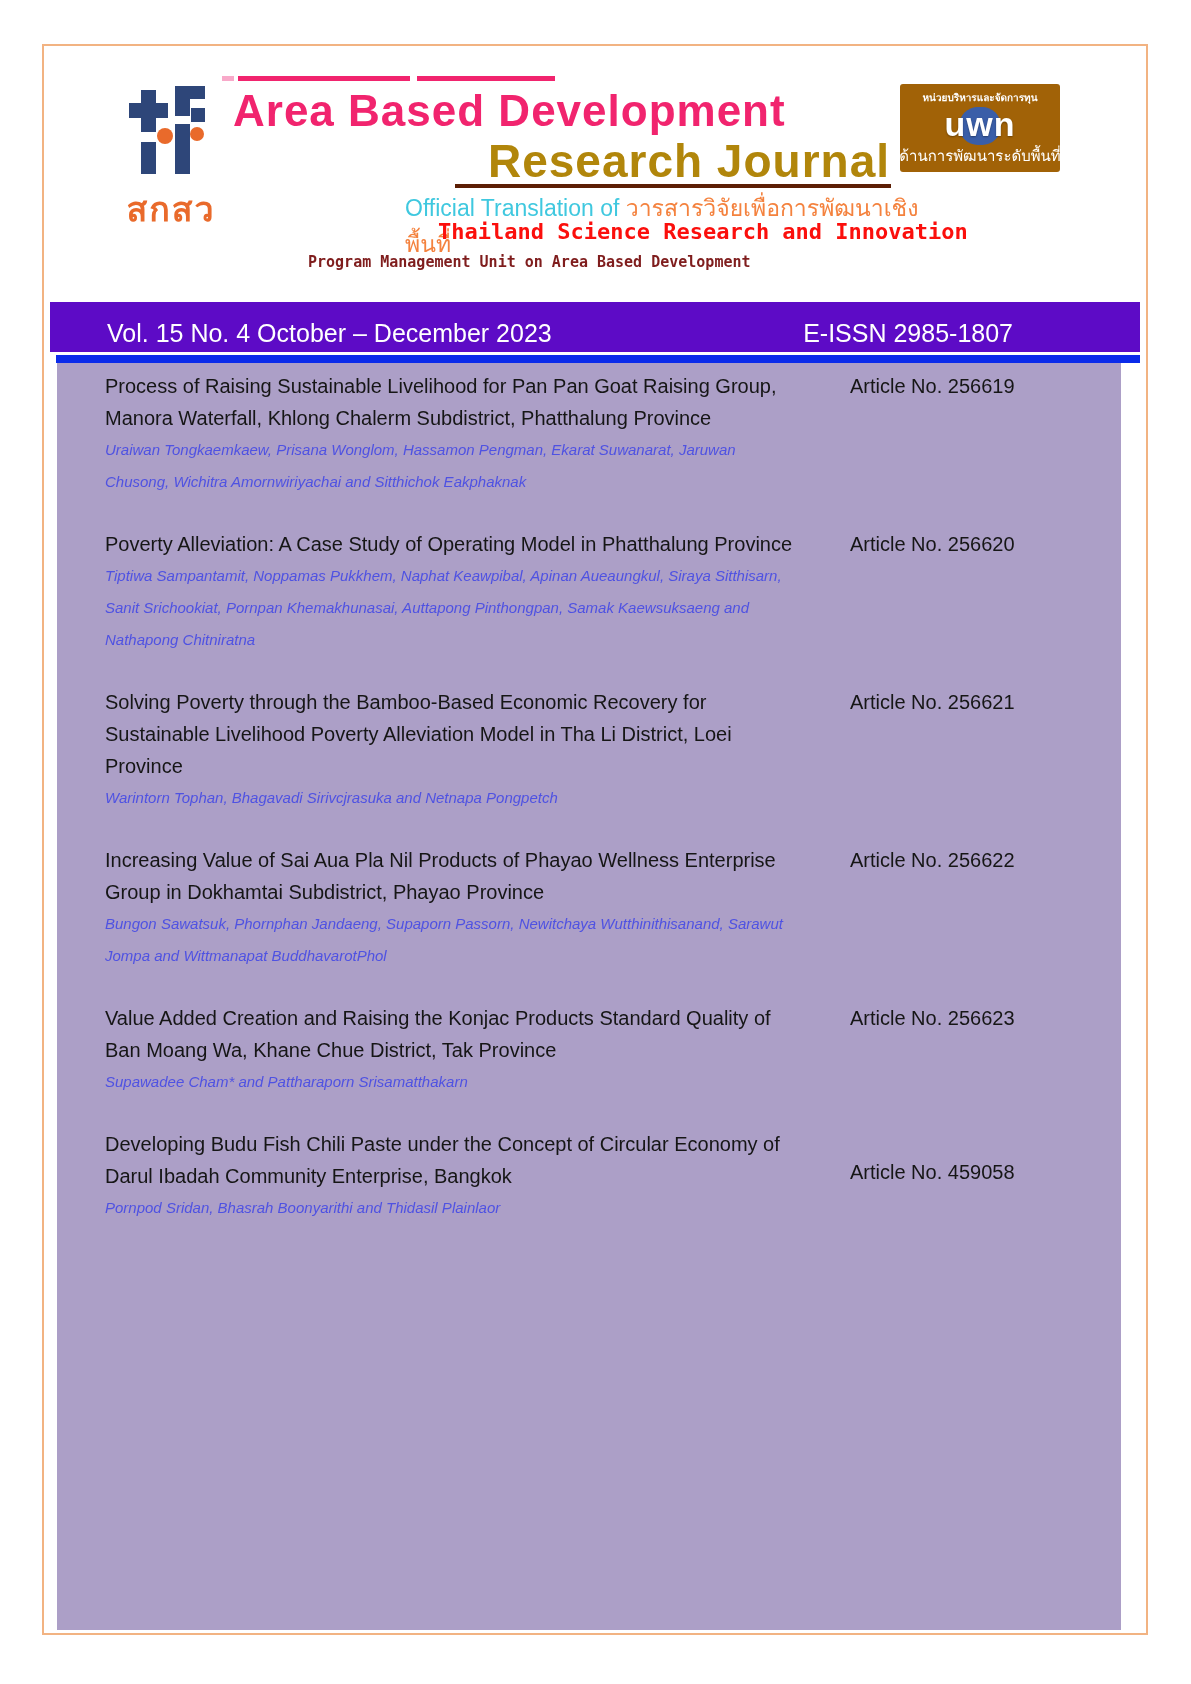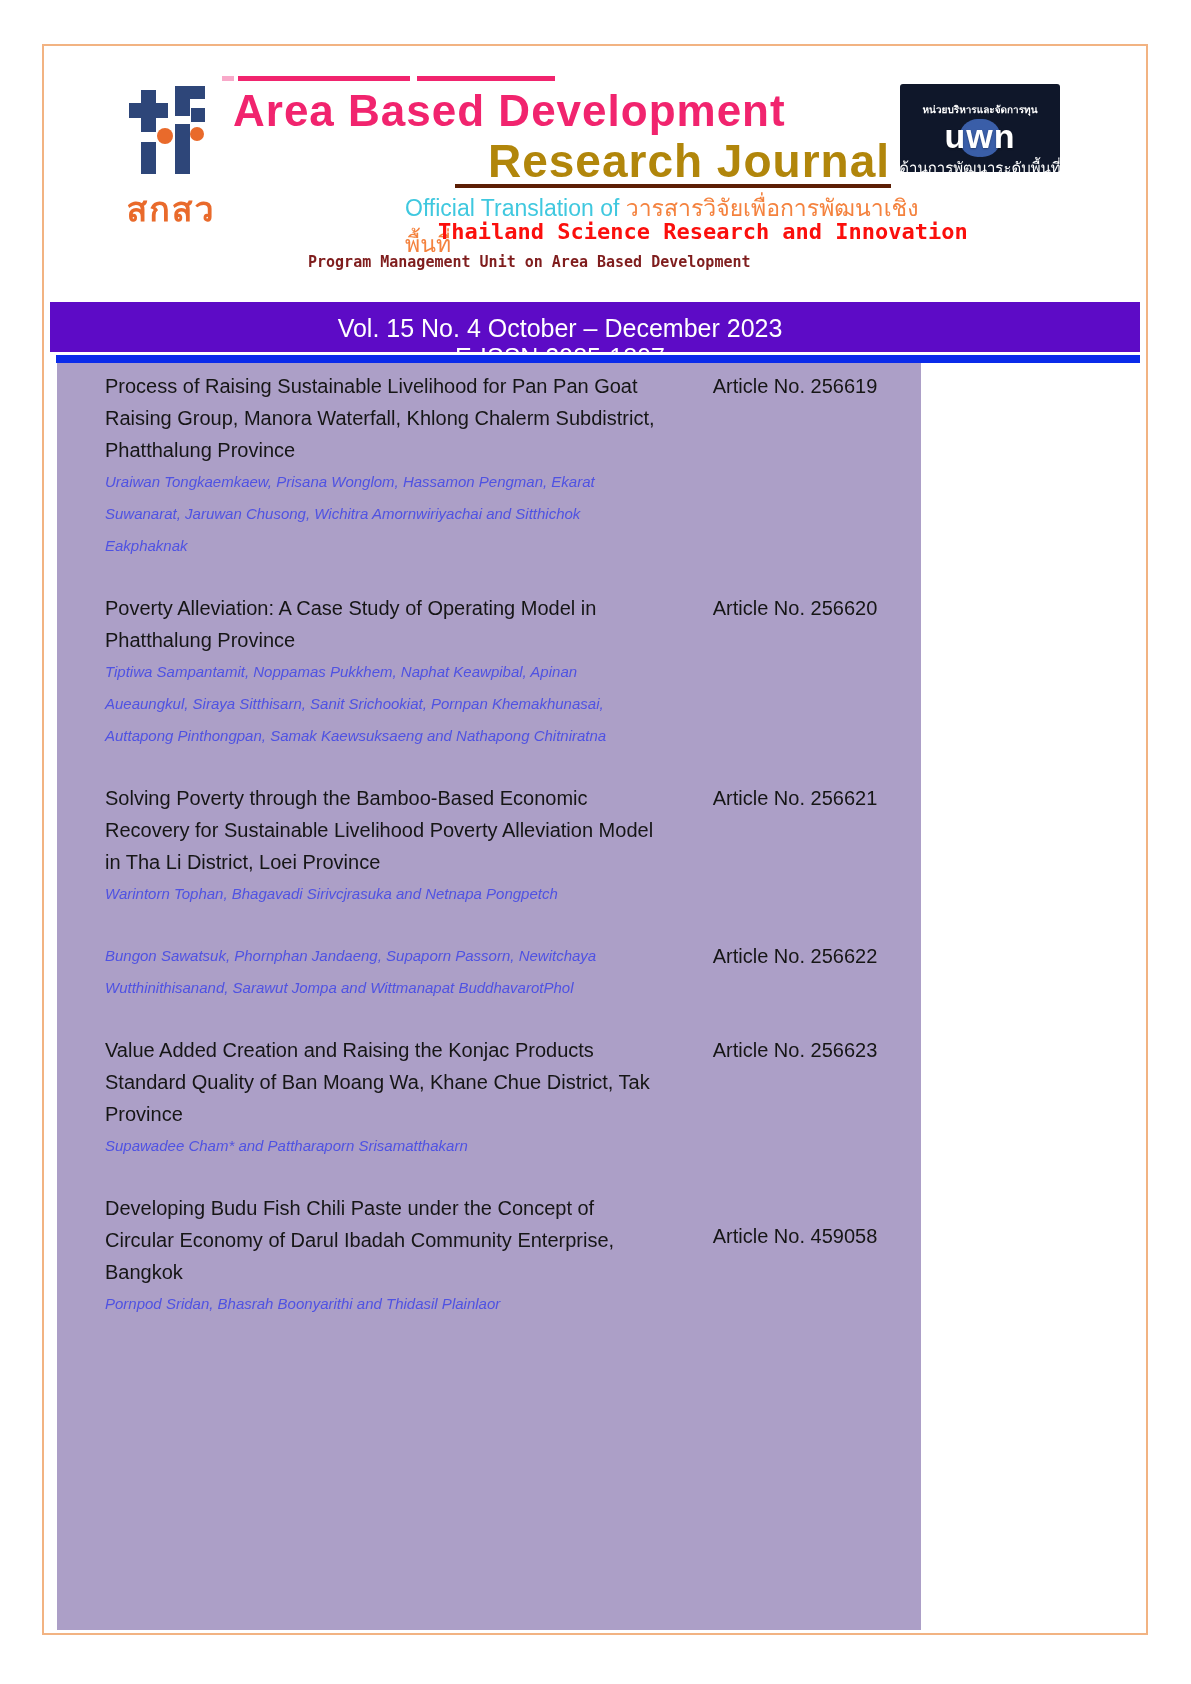--- a/index.html
+++ b/index.html
@@ -40,45 +40,45 @@
     position:absolute; left:438px; top:219px;
     font-family:"DejaVu Sans Mono", monospace; font-size:22px; font-weight:bold; color:#FB0F0C;
   }
   .org-2 {
     position:absolute; left:308px; top:253px;
     font-family:"DejaVu Sans Mono", monospace; font-size:15px; font-weight:bold; color:#7f1d1d;
   }
 
   .uwn-logo {
     position:absolute; left:900px; top:84px; width:160px; height:88px;
-    background:#0f172a; border-radius:3px; color:#ffffff;
+    background:#a16207; border-radius:3px; color:#ffffff;
     display:flex; flex-direction:column; align-items:center; justify-content:space-between;
-    padding:18px 4px; text-align:center;
+    padding:6px 4px; text-align:center;
   }
   .uwn-top { font-size:10px; font-weight:bold; white-space:nowrap; }
   .uwn-bottom { font-size:15px; white-space:nowrap; }
   .uwn-center { position:relative; height:42px; display:flex; align-items:flex-end; justify-content:center; }
   .uwn-ring { position:absolute; width:38px; height:38px; border-radius:50%; background:#3A5EA8; top:2px; }
   .uwn-ring.l { left:14px; }
   .uwn-ring.r { right:14px; }
   .uwn-word { position:relative; font-size:34px; font-weight:bold; letter-spacing:1px; z-index:2;
               text-shadow:0 1px 2px rgba(0,0,0,0.35); }
 
   
   .issue-bar {
     position:absolute; left:50px; top:302px; width:1090px; height:50px;
     background:#5D0BC6; color:#ffffff;
     display:flex; align-items:center; justify-content:space-between;
-    padding:12px 127px 0 57px; font-size:25px;flex-direction:column;
+    padding:12px 127px 0 57px; font-size:25px;
   }
   .accent-line { position:absolute; left:56px; top:355px; width:1084px; height:8px; background:#0B2BEA; }
 
   
   .content {
-    position:absolute; left:57px; top:363px; width:864px; height:1267px;
+    position:absolute; left:57px; top:363px; width:1064px; height:1267px;
     background:#AC9FC7; padding:7px 0 0 48px;
   }
   .article { display:flex; margin-bottom:30px; }
   .article-main { width:690px; }
   .article-title { font-size:20px; color:#161616; line-height:32px; }
   .article-authors { font-size:15px; font-style:italic; color:#4F52E2; line-height:32px; }
   .article-no { margin-left:55px; width:260px; font-size:20px; color:#161616; line-height:32px; white-space:nowrap; }
   .article-no.offset { padding-top:28px; }
 </style>
 </head>
@@ -159,20 +159,21 @@
   <div class="article">
     <div class="article-main">
       <div class="article-title">Solving Poverty through the Bamboo-Based Economic Recovery for Sustainable Livelihood Poverty Alleviation Model in Tha Li District, Loei Province</div>
       <div class="article-authors">Warintorn Tophan, Bhagavadi Sirivcjrasuka and Netnapa Pongpetch</div>
     </div>
     <div class="article-no">Article No. 256621</div>
   </div>
 
   <div class="article">
     <div class="article-main">
+      <div class="article-title">Increasing Value of Sai Aua Pla Nil Products of Phayao Wellness Enterprise Group in Dokhamtai Subdistrict, Phayao Province</div>
       <div class="article-authors">Bungon Sawatsuk, Phornphan Jandaeng, Supaporn Passorn, Newitchaya Wutthinithisanand, Sarawut Jompa and Wittmanapat BuddhavarotPhol</div>
     </div>
     <div class="article-no">Article No. 256622</div>
   </div>
 
   <div class="article">
     <div class="article-main">
       <div class="article-title">Value Added Creation and Raising the Konjac Products Standard Quality of Ban Moang Wa, Khane Chue District, Tak Province</div>
       <div class="article-authors">Supawadee Cham* and Pattharaporn Srisamatthakarn</div>
     </div>

